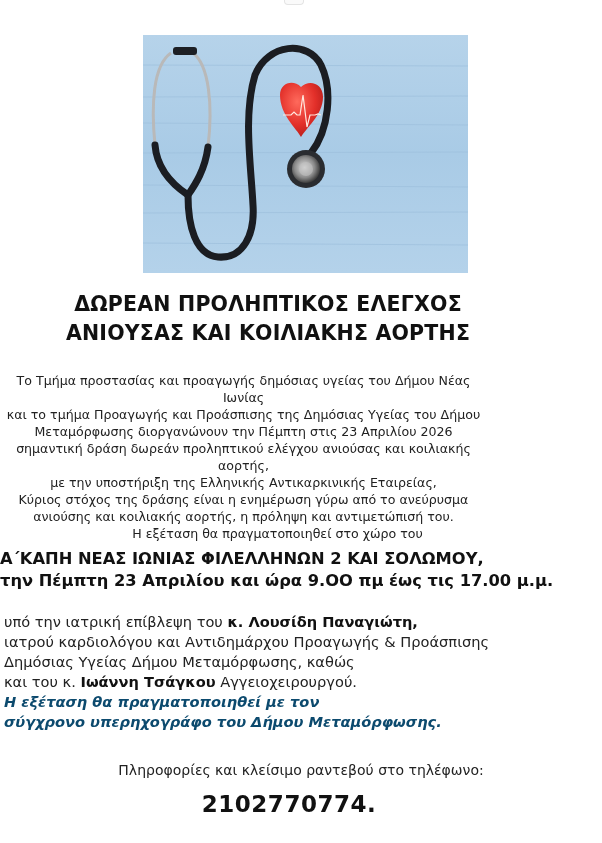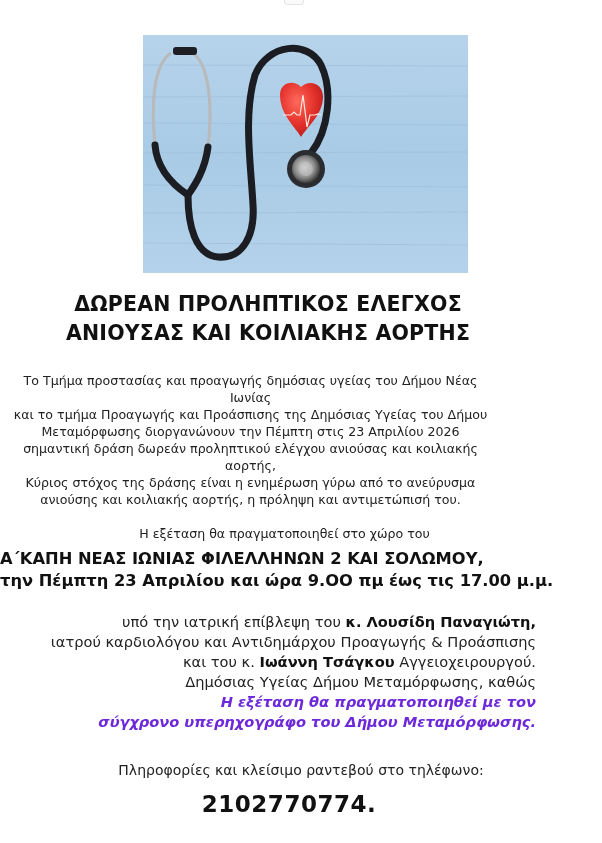--- a/index.html
+++ b/index.html
@@ -5,28 +5,28 @@
   html, body { margin:0; padding:0; background:#ffffff; }
   body { width:602px; height:843px; position:relative; overflow:hidden;
          font-family:"DejaVu Sans", "Liberation Sans", sans-serif; color:#1a1a1a; }
   .top-handle { position:absolute; left:284px; top:0; width:18px; height:4px;
                 border:1px solid #e4e4e4; border-top:none; border-radius:0 0 4px 4px; background:#fafafa; }
   .photo { position:absolute; left:143px; top:35px; width:325px; height:238px; overflow:hidden;
            background:linear-gradient(180deg,#b6d3ea 0%,#a9cbe6 50%,#b4d2ea 100%); }
   .photo svg { display:block; }
   .title { position:absolute; left:0; width:536px; top:290px; text-align:center;
            font-weight:bold; font-size:20.5px; line-height:29px; letter-spacing:0.2px; color:#111; }
-  .para { position:absolute; left:0; width:487px; text-align:center; font-size:12.6px; line-height:17px; color:#222;padding-left:7px; }
+  .para { position:absolute; left:0; width:487px; text-align:center; font-size:12.6px; line-height:17px; color:#222; }
   .p1 { top:372px; }
   .p2 { top:525px;margin-left:34px; }
   .venue { position:absolute; left:0; width:602px; top:548px; font-weight:bold;
            font-size:16.3px; line-height:22px; color:#111; }
-  .super { position:absolute; left:12px; width:524px; top:612px; text-align:right; font-size:14.6px; line-height:20px; color:#222; }
+  .super { position:absolute; left:4px; width:524px; top:612px; text-align:left; font-size:14.6px; line-height:20px; color:#222; }
   .super b { color:#111; }
-  .italic { font-style:italic; font-weight:bold; color:#6d28d9; }
+  .italic { font-style:italic; font-weight:bold; color:#0c4a6e; }
   .info { position:absolute; left:0; width:602px; top:760px; text-align:center; font-size:14px; line-height:20px; color:#222; }
   .phone { position:absolute; left:0; width:578px; top:784px; text-align:center; font-weight:bold; font-size:23px; line-height:40px; color:#111; letter-spacing:0.5px; }
   .line { display:block; }
 </style>
 </head>
 <body>
 
 <div class="top-handle"></div>
 
 <div class="photo">
@@ -73,34 +73,35 @@
 <div class="title">
   <span class="line">ΔΩΡΕΑΝ ΠΡΟΛΗΠΤΙΚΟΣ ΕΛΕΓΧΟΣ</span>
   <span class="line">ΑΝΙΟΥΣΑΣ ΚΑΙ ΚΟΙΛΙΑΚΗΣ ΑΟΡΤΗΣ</span>
 </div>
 
 <div class="para p1">
   <span class="line">Το Τμήμα προστασίας και προαγωγής δημόσιας υγείας του Δήμου Νέας Ιωνίας</span>
   <span class="line">και το τμήμα Προαγωγής και Προάσπισης της Δημόσιας Υγείας του Δήμου</span>
   <span class="line">Μεταμόρφωσης διοργανώνουν την Πέμπτη στις 23 Απριλίου 2026</span>
   <span class="line">σημαντική δράση δωρεάν προληπτικού ελέγχου ανιούσας και κοιλιακής αορτής,</span>
+  <span class="line">με την υποστήριξη της Ελληνικής Αντικαρκινικής Εταιρείας,</span>
   <span class="line">Κύριος στόχος της δράσης είναι η ενημέρωση γύρω από το ανεύρυσμα</span>
   <span class="line">ανιούσης και κοιλιακής αορτής, η πρόληψη και αντιμετώπισή του.</span>
 </div>
 
 <div class="para p2">Η εξέταση θα πραγματοποιηθεί στο χώρο του</div>
 
 <div class="venue">
   <span class="line">Α΄ΚΑΠΗ  ΝΕΑΣ ΙΩΝΙΑΣ ΦΙΛΕΛΛΗΝΩΝ 2 ΚΑΙ ΣΟΛΩΜΟΥ,</span>
   <span class="line">την Πέμπτη 23 Απριλίου και ώρα 9.ΟΟ πμ έως τις 17.00 μ.μ.</span>
 </div>
 
 <div class="super">
   <span class="line"><span>υπό την ιατρική επίβλεψη του </span><b>κ. Λουσίδη Παναγιώτη,</b></span>
   <span class="line">ιατρού καρδιολόγου και Αντιδημάρχου Προαγωγής &amp; Προάσπισης</span>
+  <span class="line">Δημόσιας Υγείας Δήμου Μεταμόρφωσης, καθώς</span>
   <span class="line"><span>και του κ. </span><b>Ιωάννη Τσάγκου</b><span> Αγγειοχειρουργού.</span></span>
-  <span class="line">Δημόσιας Υγείας Δήμου Μεταμόρφωσης, καθώς</span>
   <span class="line italic">Η εξέταση θα πραγματοποιηθεί με τον</span>
   <span class="line italic">σύγχρονο υπερηχογράφο του Δήμου Μεταμόρφωσης.</span>
 </div>
 
 <div class="info">Πληροφορίες και κλείσιμο ραντεβού στο τηλέφωνο:</div>
 <div class="phone">2102770774.</div>
 
 </body></html>

